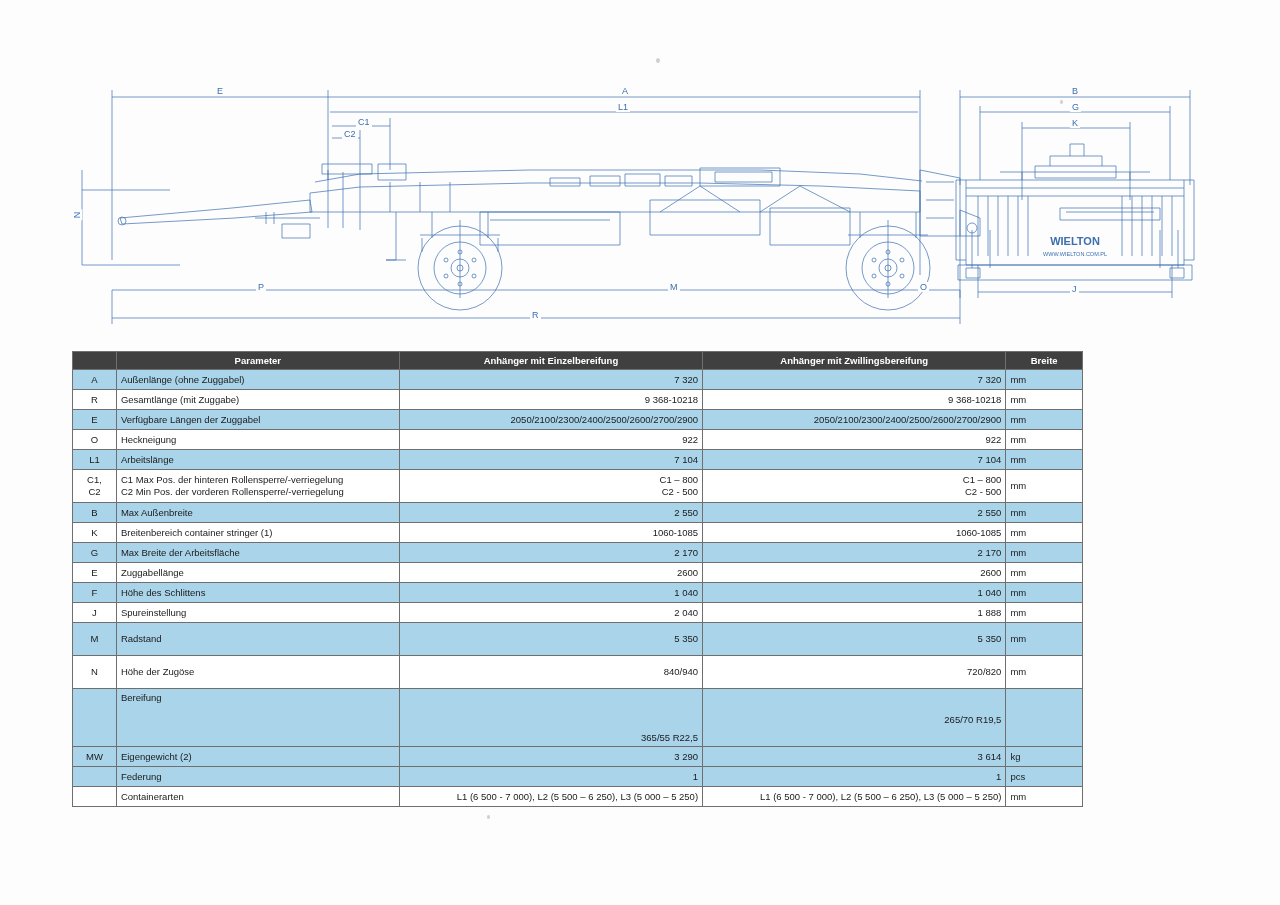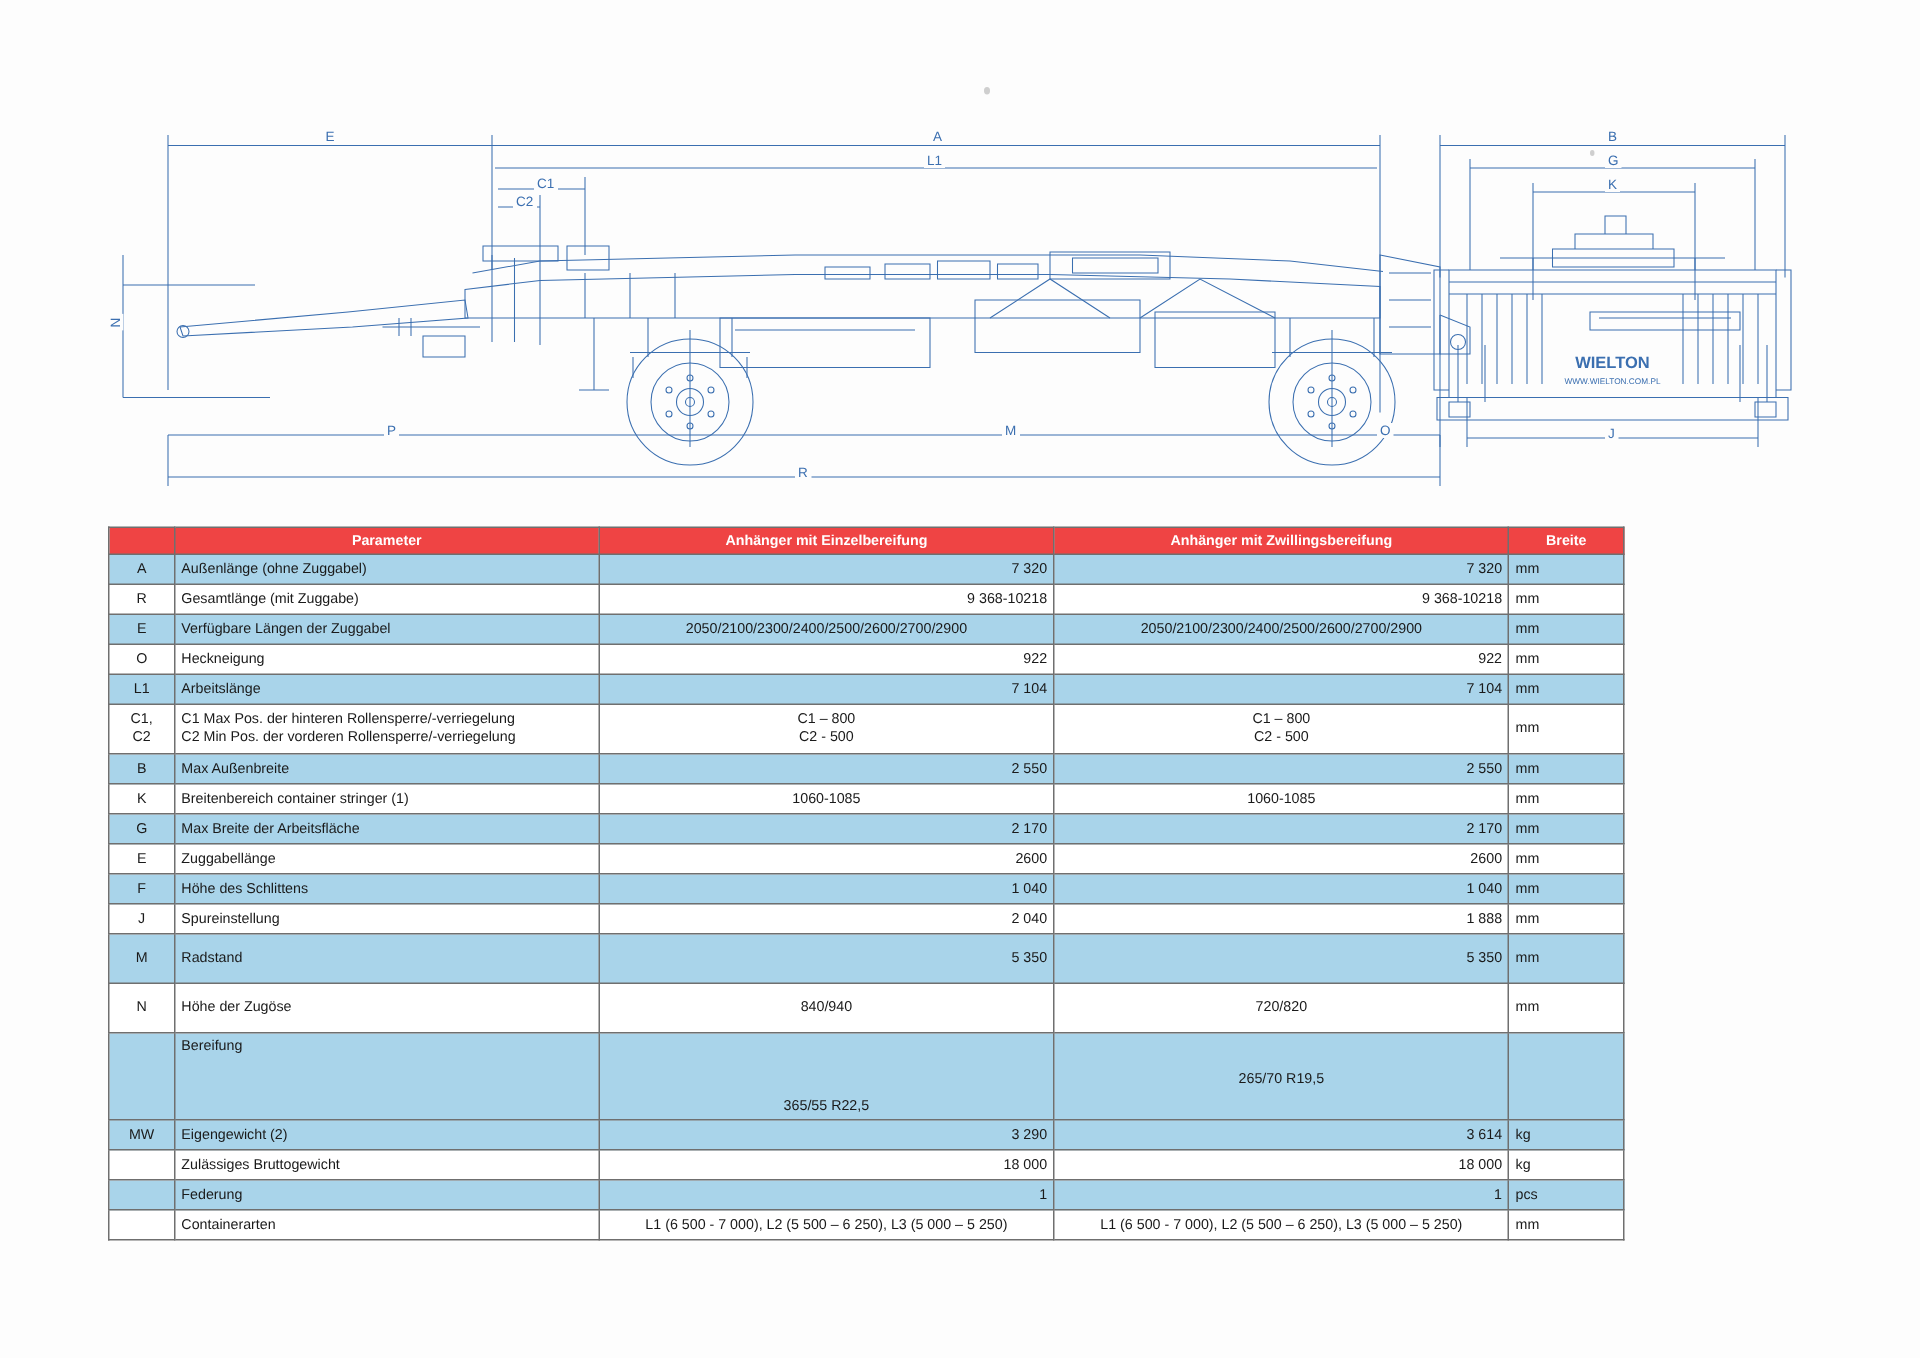--- a/index.html
+++ b/index.html
@@ -58,38 +58,38 @@
   }
   .spec-table th, .spec-table td {
     border: 1px solid #6f6f6f;
     padding: 1px 4px;
     height: 17px;
     vertical-align: middle;
     font-weight: normal;
     line-height: 12px;
   }
   .spec-table thead th {
-    background: #ef4444;
+    background: #404040;
     color: #ffffff;
     font-weight: bold;
     text-align: center;
     font-size: 9.5px;
     height: 15px;
   }
   .col-sym  { width: 34px;  text-align: center; font-weight: bold; }
   .col-par  { width: 268px; text-align: left; }
   .col-v1   { width: 288px; text-align: center; margin-left: 20px; }
   .col-v2   { width: 288px; text-align: center; }
   .col-unit { width: 66px;  text-align: left; padding-left: 6px; }
 
   tr.band td { background: #a9d4ea; }
   tr.plain td { background: #ffffff; }
 
   .v-right { text-align: right; padding-right: 70px; }
-  .v-center { text-align: center; }
+  .v-center { text-align: right; }
 
   .two-line { line-height: 12px; }
 
   .tall td { height: 30px; }
   .xtall td { height: 36px; }
 
   
   .speck {
     position: absolute;
     background: #cfcfcf;
@@ -432,27 +432,20 @@
 
 
       <tr class="band">
         <td class="col-sym">MW</td>
         <td class="col-par">Eigengewicht (2)</td>
         <td class="col-v1 v-right">3 290</td>
         <td class="col-v2 v-right">3 614</td>
         <td class="col-unit">kg</td>
       </tr>
 
-      <tr class="plain">
-        <td class="col-sym"></td>
-        <td class="col-par">Zulässiges Bruttogewicht</td>
-        <td class="col-v1 v-right">18 000</td>
-        <td class="col-v2 v-right">18 000</td>
-        <td class="col-unit">kg</td>
-      </tr>
 
       <tr class="band">
         <td class="col-sym"></td>
         <td class="col-par">Federung</td>
         <td class="col-v1 v-right">1</td>
         <td class="col-v2 v-right">1</td>
         <td class="col-unit">pcs</td>
       </tr>
 
       <tr class="plain">

